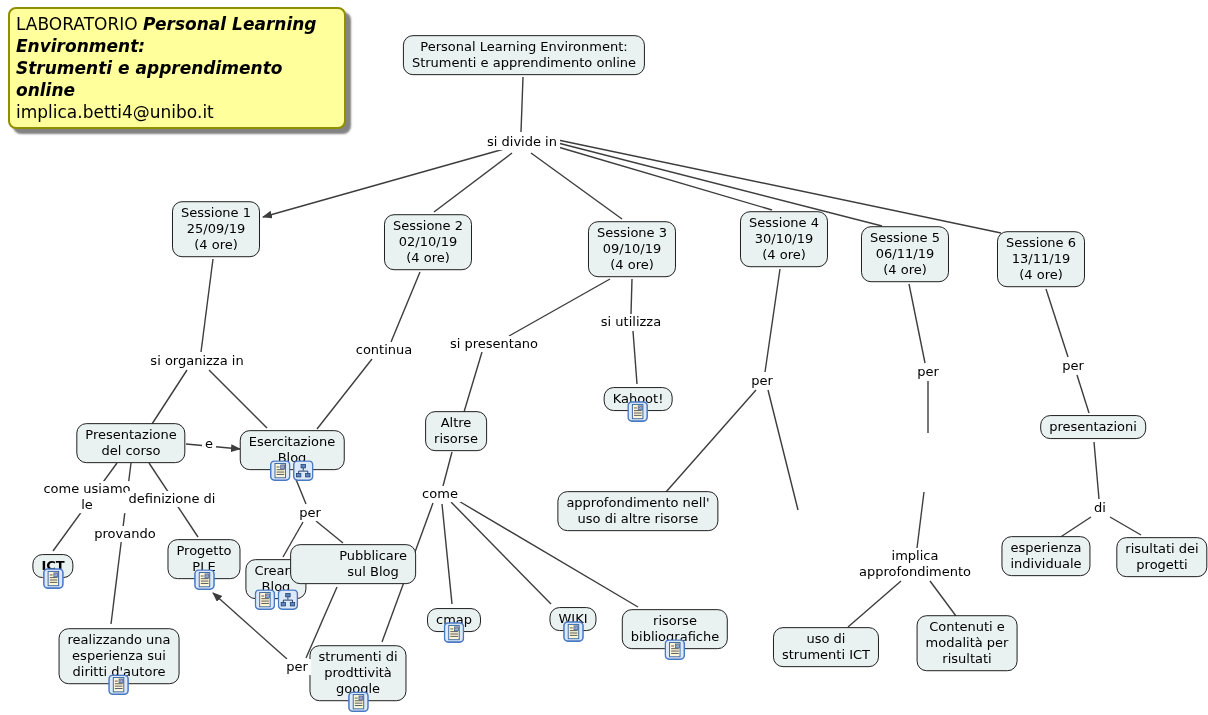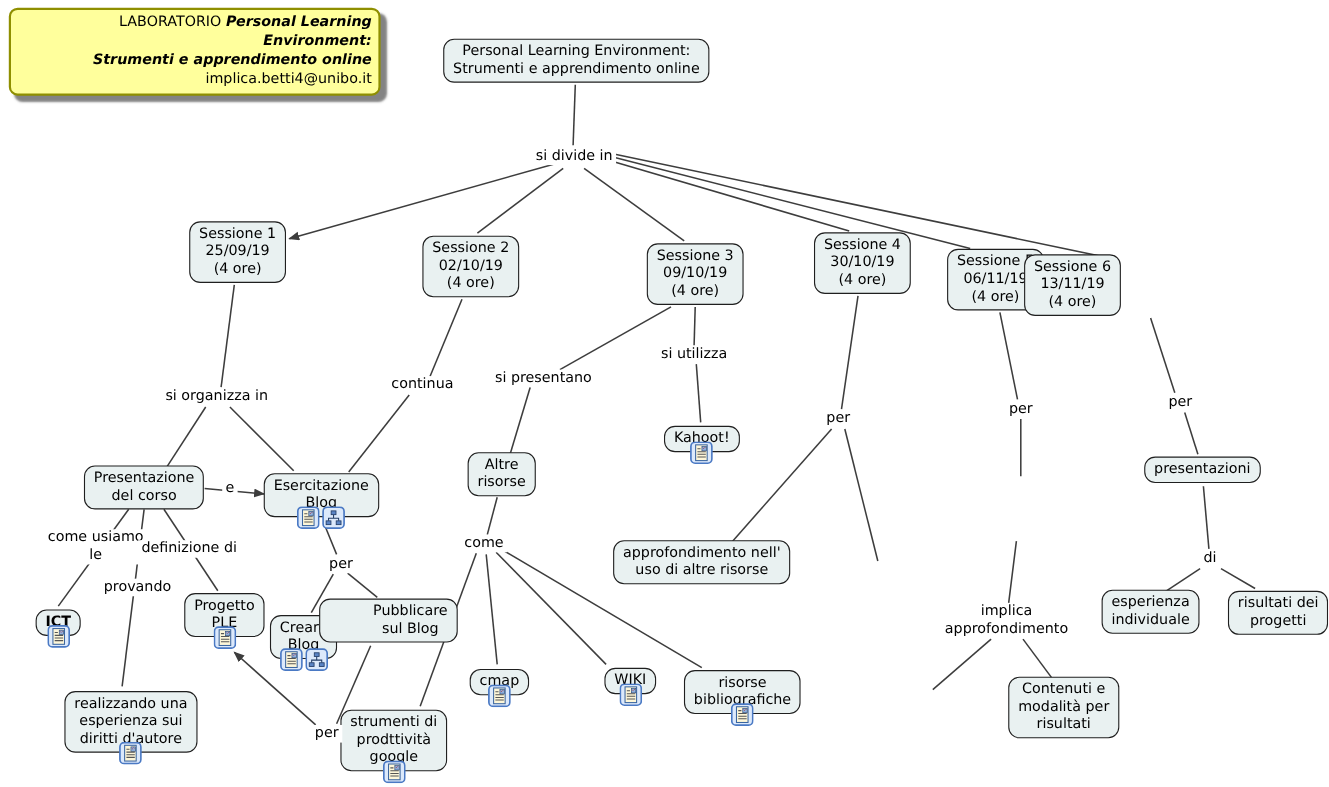--- a/index.html
+++ b/index.html
@@ -12,21 +12,21 @@
   .node{position:absolute;transform:translate(-50%,-50%);white-space:pre;text-align:center;
         font-size:13px;line-height:1.22;}
   .concept{background:var(--node-fill);border:1.4px solid var(--node-border);
            border-radius:10px;padding:3px 8px;box-sizing:border-box;}
   .label{background:#ffffff;padding:0 3px;}
   .icons{position:absolute;left:50%;bottom:-12px;transform:translateX(-50%);
          display:flex;gap:2px;}
   svg.nico{width:21px;height:21px;display:block;}
   .legend{position:absolute;left:8px;top:7px;width:322px;background:var(--legend-fill);
           border:2px solid var(--legend-border);border-radius:8px;padding:4px 6px;
-          text-align:right;font-size:13px;line-height:1.3;
+          text-align:left;font-size:17px;line-height:1.3;
           box-shadow:5px 5px 2px rgba(90,90,90,0.75);}
   .legend .bi{font-weight:bold;font-style:italic;}
   #defs-holder{position:absolute;width:0;height:0;overflow:hidden;}
 </style>
 </head>
 <body>
 
 <div id="canvas">
 
   <svg id="defs-holder" aria-hidden="true">
@@ -112,21 +112,21 @@
 (4 ore)</span></div>
       <div class="node concept" style="left: 632px; top: 249px;"><span>Sessione 3
 09/10/19
 (4 ore)</span></div>
       <div class="node concept" style="left: 784px; top: 239px;"><span>Sessione 4
 30/10/19
 (4 ore)</span></div>
       <div class="node concept" style="left: 905px; top: 254px;"><span>Sessione 5
 06/11/19
 (4 ore)</span></div>
-      <div class="node concept" style="left: 975px; top: 259px;"><span>Sessione 6
+      <div class="node concept" style="left: 1041px; top: 259px;"><span>Sessione 6
 13/11/19
 (4 ore)</span></div>
       <div class="node concept" style="left: 131px; top: 443px;"><span>Presentazione
 del corso</span></div>
       <div class="node concept" style="left: 292px; top: 450px;"><span>Esercitazione
 Blog</span><div class="icons"><svg class="nico">
             <use href="#ic-resource"></use>
           </svg><svg class="nico">
             <use href="#ic-tree"></use>
           </svg></div></div>
@@ -165,20 +165,22 @@
           </svg></div></div>
       <div class="node concept" style="left: 573px; top: 619px;"><span>WIKI</span><div class="icons"><svg class="nico">
             <use href="#ic-resource"></use>
           </svg></div></div>
       <div class="node concept" style="left: 675px; top: 629px;"><span>risorse
 bibliografiche</span><div class="icons"><svg class="nico">
             <use href="#ic-resource"></use>
           </svg></div></div>
       <div class="node concept" style="left: 638px; top: 511px;"><span>approfondimento nell'
 uso di altre risorse</span></div>
+      <div class="node concept" style="left: 826px; top: 647px;"><span>uso di
+strumenti ICT</span></div>
       <div class="node concept" style="left: 967px; top: 643px;"><span>Contenuti e
 modalità per
 risultati</span></div>
       <div class="node concept" style="left: 1093px; top: 427px;"><span>presentazioni</span></div>
       <div class="node concept" style="left: 1046px; top: 556px;"><span>esperienza
 individuale</span></div>
       <div class="node concept" style="left: 1162px; top: 557px;"><span>risultati dei
 progetti</span></div>
       <div class="node label" style="left: 522px; top: 142px;"><span>si divide in</span></div>
       <div class="node label" style="left: 197px; top: 361px;"><span>si organizza in</span></div>

